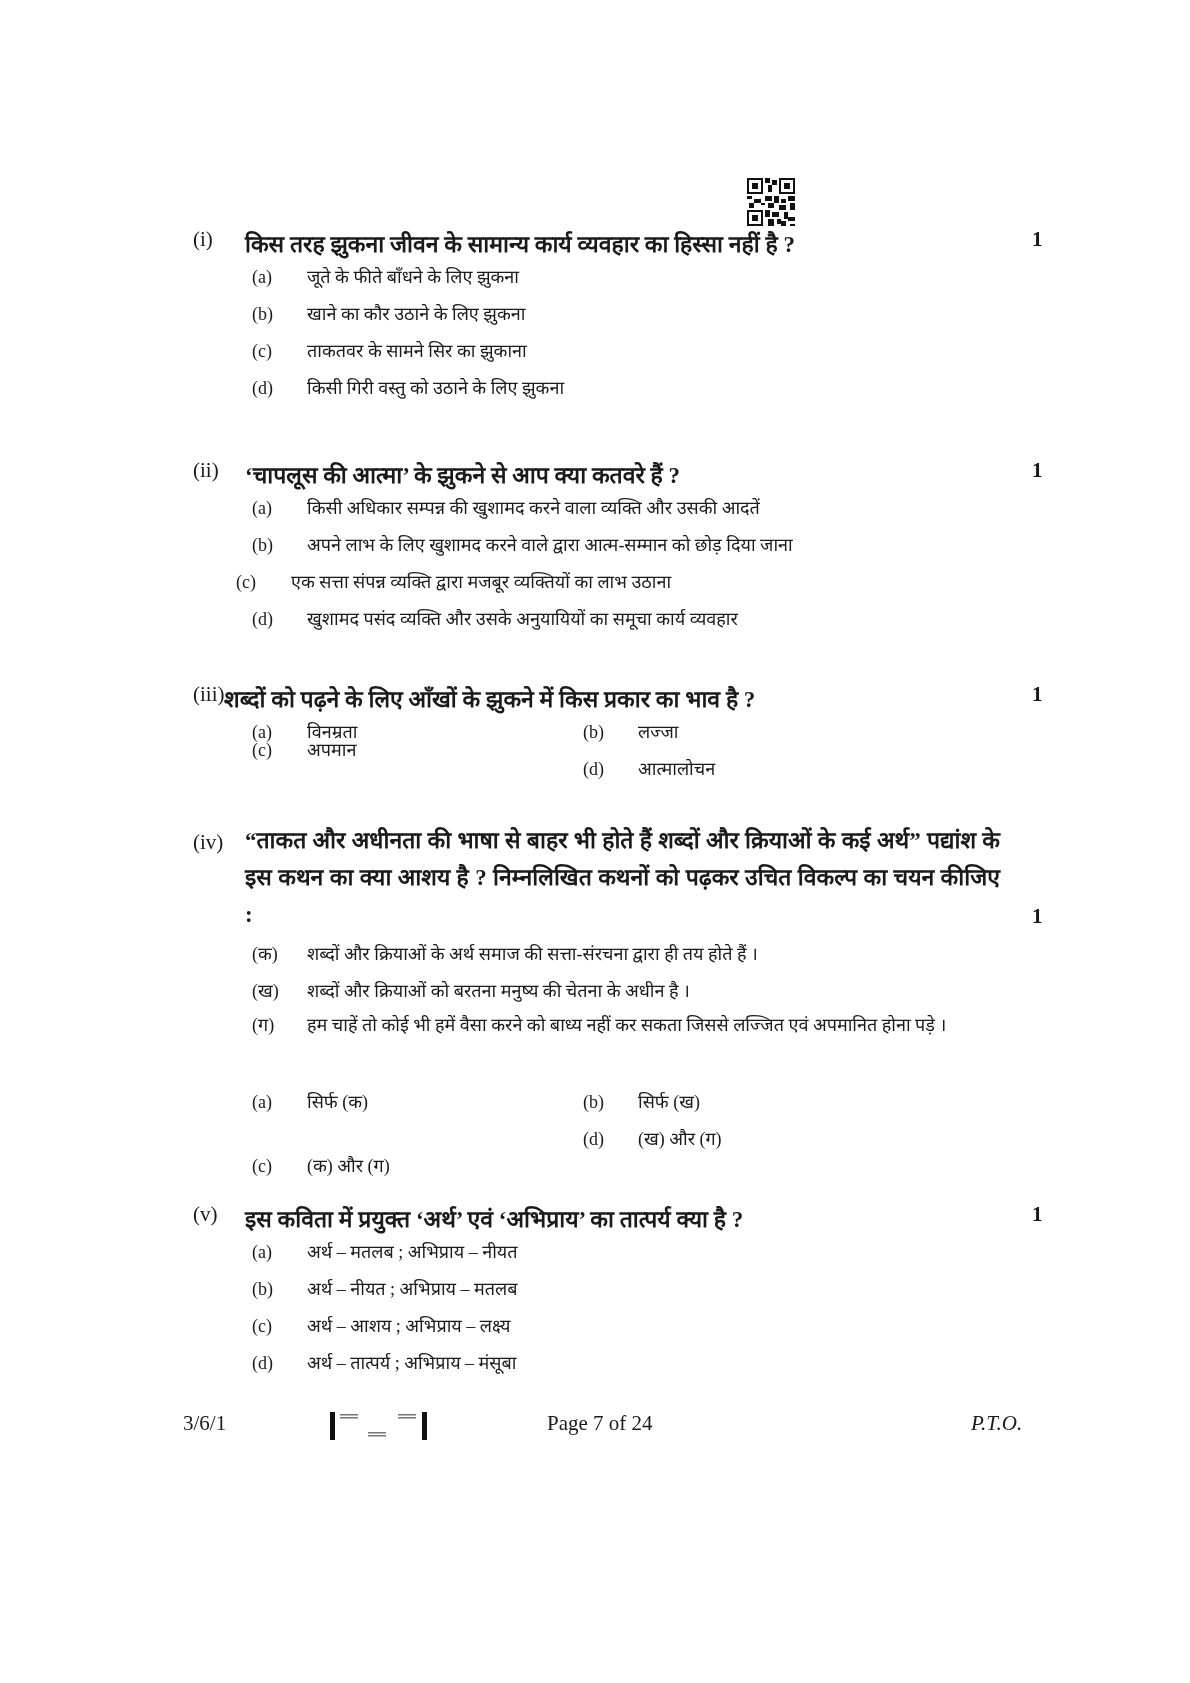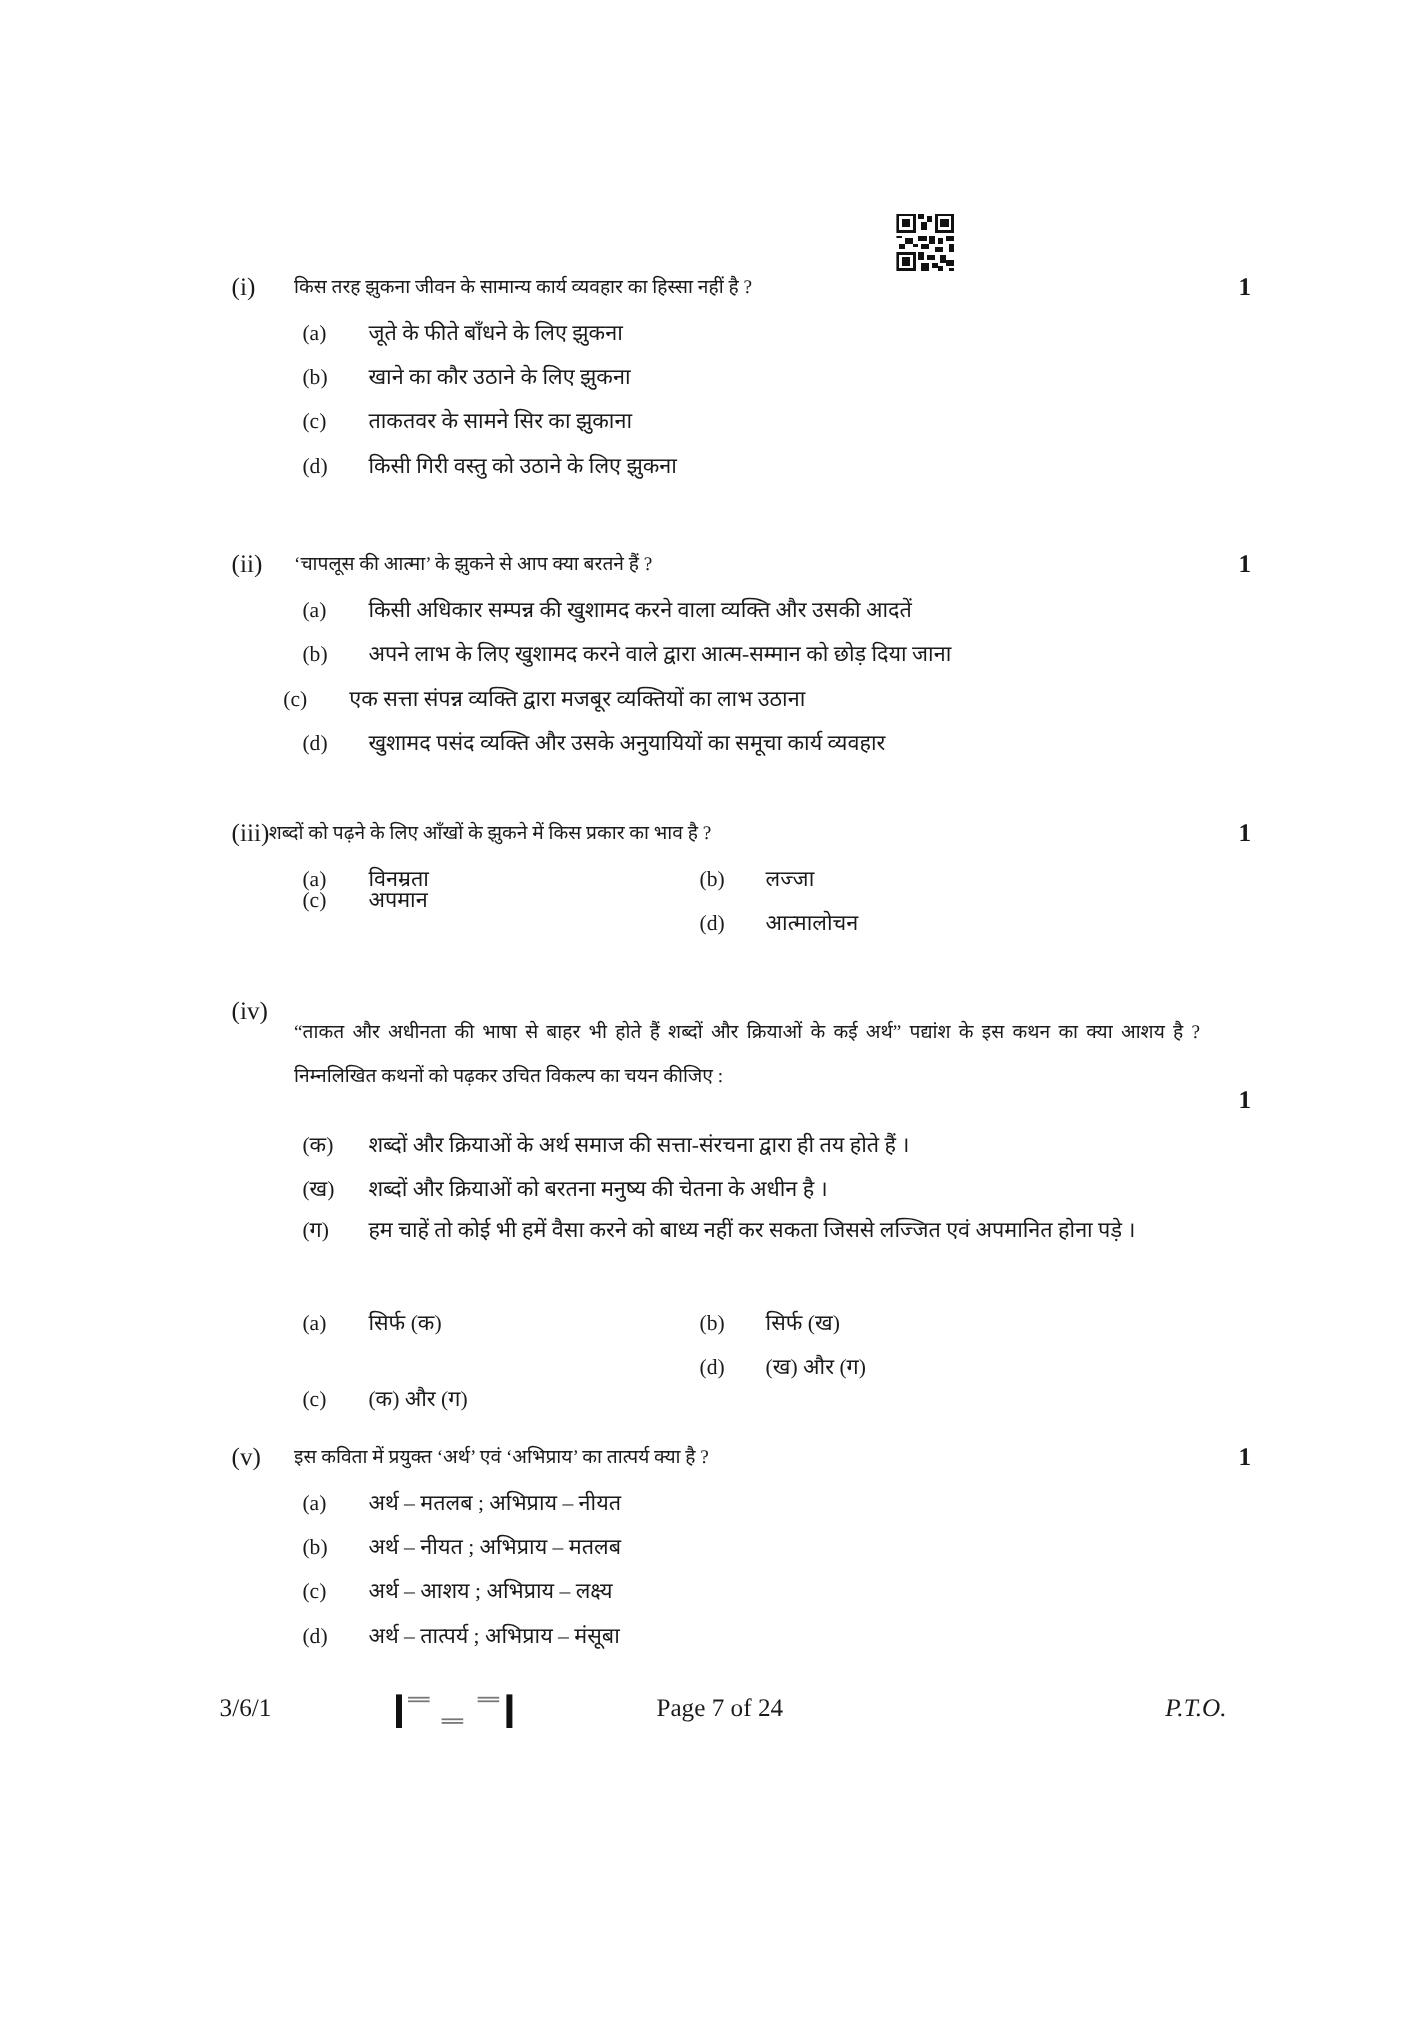--- a/index.html
+++ b/index.html
@@ -1,25 +1,25 @@
 <!DOCTYPE html>
 <html><head>
 <meta charset="utf-8">
 <style>
   html, body { margin:0; padding:0; background:#ffffff; }
   body { width:1190px; height:1683px; position:relative; overflow:hidden;
          font-family:"Liberation Serif","DejaVu Serif",serif; color:#1a1a1a; }
   .page { position:absolute; left:0; top:0; width:1190px; height:1683px; }
   .qr { position:absolute; left:747px; top:178px; width:48px; height:48px; }
   .qnum { position:absolute; left:193px; font-size:21px; }
-  .qtext { position:absolute; left:245px; font-size:16px; white-space:nowrap; }
+  .qtext { position:absolute; left:245px; font-size:23px; white-space:nowrap;font-weight:bold; }
   .marks { position:absolute; left:1032px; font-size:21px; font-weight:bold; }
   .opt { position:absolute; font-size:18px; white-space:nowrap; }
   .olabel { display:inline-block; width:55px; }
-  .wrap { white-space:normal; width:755px; line-height:37px; text-align:justify;margin-top:20px; }
+  .wrap { white-space:normal; width:755px; line-height:37px; text-align:justify; }
   .footer { position:absolute; top:1411px; font-size:21px; font-weight:normal; }
   .barcode { position:absolute; left:330px; top:1410px; width:100px; height:32px; }
 </style>
 </head>
 <body>
 
 <div class="page">
 
   <svg class="qr" viewBox="0 0 21 21" shape-rendering="crispEdges">
     <rect x="0" y="0" width="21" height="21" fill="#fff"></rect>
@@ -63,21 +63,21 @@
     <span class="qtext" style="top:227px">किस तरह झुकना जीवन के सामान्य कार्य व्यवहार का हिस्सा नहीं है ?</span>
     <span class="marks" style="top:227px">1</span>
     <div class="opt" style="left:252px;top:264px"><span class="olabel">(a)</span><span>जूते के फीते बाँधने के लिए झुकना</span></div>
     <div class="opt" style="left:252px;top:301px"><span class="olabel">(b)</span><span>खाने का कौर उठाने के लिए झुकना</span></div>
     <div class="opt" style="left:252px;top:338px"><span class="olabel">(c)</span><span>ताकतवर के सामने सिर का झुकाना</span></div>
     <div class="opt" style="left:252px;top:375px"><span class="olabel">(d)</span><span>किसी गिरी वस्तु को उठाने के लिए झुकना</span></div>
   </div>
 
   <div>
     <span class="qnum" style="top:458px">(ii)</span>
-    <span class="qtext" style="top:458px">‘चापलूस की आत्मा’ के झुकने से आप क्या बरतने हैं ?</span>
+    <span class="qtext" style="top:458px">‘चापलूस की आत्मा’ के झुकने से आप क्या कतवरे हैं ?</span>
     <span class="marks" style="top:458px">1</span>
     <div class="opt" style="left:252px;top:495px"><span class="olabel">(a)</span><span>किसी अधिकार सम्पन्न की खुशामद करने वाला व्यक्ति और उसकी आदतें</span></div>
     <div class="opt" style="left:252px;top:532px"><span class="olabel">(b)</span><span>अपने लाभ के लिए खुशामद करने वाले द्वारा आत्म-सम्मान को छोड़ दिया जाना</span></div>
     <div class="opt" style="left:236px;top:569px"><span class="olabel">(c)</span><span>एक सत्ता संपन्न व्यक्ति द्वारा मजबूर व्यक्तियों का लाभ उठाना</span></div>
     <div class="opt" style="left:252px;top:606px"><span class="olabel">(d)</span><span>खुशामद पसंद व्यक्ति और उसके अनुयायियों का समूचा कार्य व्यवहार</span></div>
   </div>
 
   <div>
     <span class="qnum" style="top:682px">(iii)</span>
     <span class="qtext" style="top:682px;left:224px">शब्दों को पढ़ने के लिए आँखों के झुकने में किस प्रकार का भाव है ?</span>

